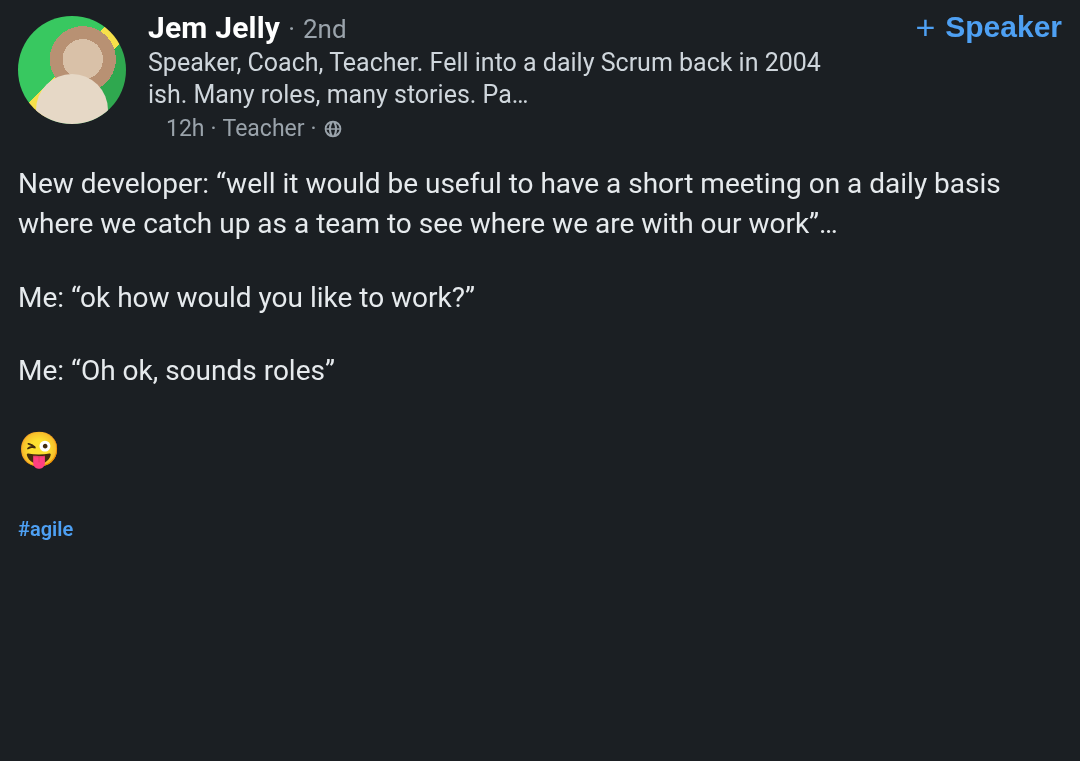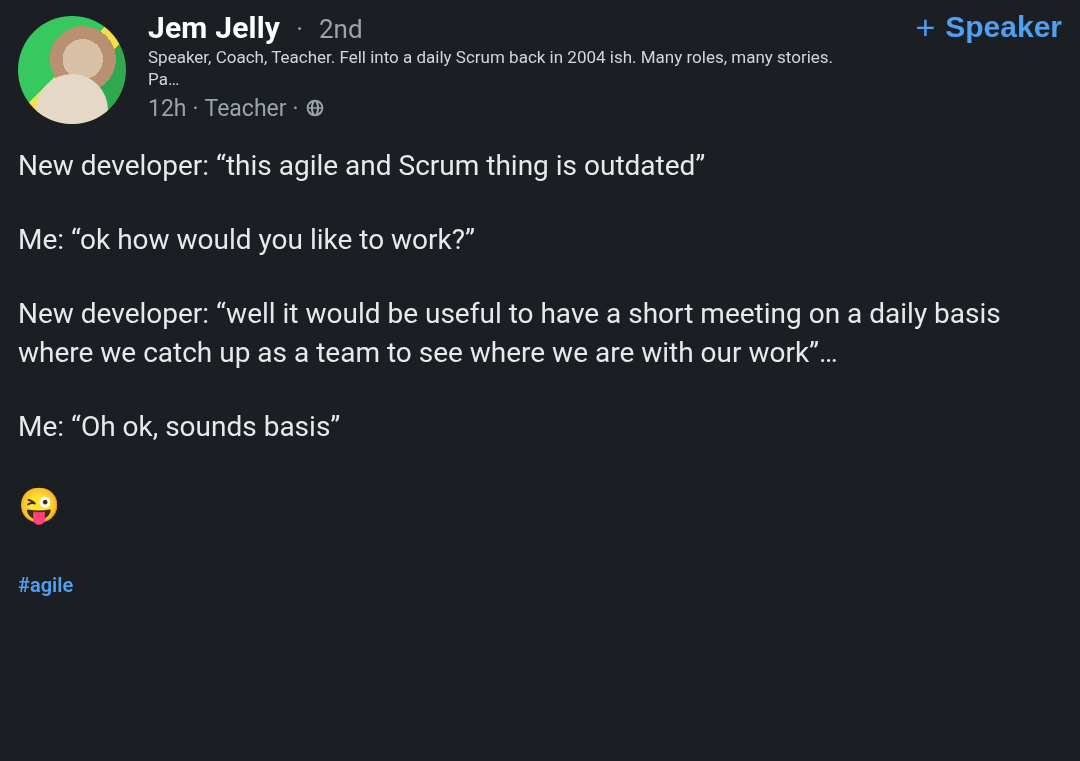--- a/index.html
+++ b/index.html
@@ -40,47 +40,48 @@
     border-radius:40px 40px 10px 10px;
   }
   .header-text {
     flex: 1 1 auto;
     padding-top: 2px;
     max-width: 700px;
   }
   .name-line {
     display: flex;
     align-items: baseline;
-    gap: 16px;
+    gap: 8px;
     flex-wrap: wrap;
   }
   .author-name {
     color: #ffffff;
     font-weight: 700;
     font-size: 30px;
     letter-spacing: 0.2px;
   }
   .degree {
     color: #9aa3ab;
     font-size: 26px;
     font-weight: 400;
   }
   .headline {
     color: #cfd6dc;
-    font-size: 17px;
+    font-size: 25px;
     line-height: 1.28;
     margin-top: 2px;
   }
   .meta-line {
     color: #9aa3ab;
     font-size: 23px;
     margin-top: 4px;
     display: flex;
     align-items: center;
     gap: 6px;
+    margin-left: 18px;
   }
   .globe-icon svg { width: 20px; height: 20px; display: block; fill:#9aa3ab; }
   .follow-btn {
     position: absolute;
     top: 2px;
     right: 0;
     display: flex;
     align-items: center;
     gap: 10px;
     color: #4ea0f3;
@@ -140,21 +141,20 @@
     </div>
 
     <button class="follow-btn">
       <span class="plus">+</span>
       <span>Speaker</span>
     </button>
 
   </div>
 
   <div class="post-body">
-    <p>New developer: “this agile and Scrum thing is outdated”</p>
+    <p>New developer: “well it would be useful to have a short meeting on a daily basis where we catch up as a team to see where we are with our work”…</p>
     <p>Me: “ok how would you like to work?”</p>
-    <p>New developer: “well it would be useful to have a short meeting on a daily basis where we catch up as a team to see where we are with our work”…</p>
-    <p>Me: “Oh ok, sounds basis”</p>
+    <p>Me: “Oh ok, sounds roles”</p>
     <p class="emoji-line">😜</p>
     <span class="hashtag">#agile</span>
   </div>
 
 </div>
 
 </body></html>

